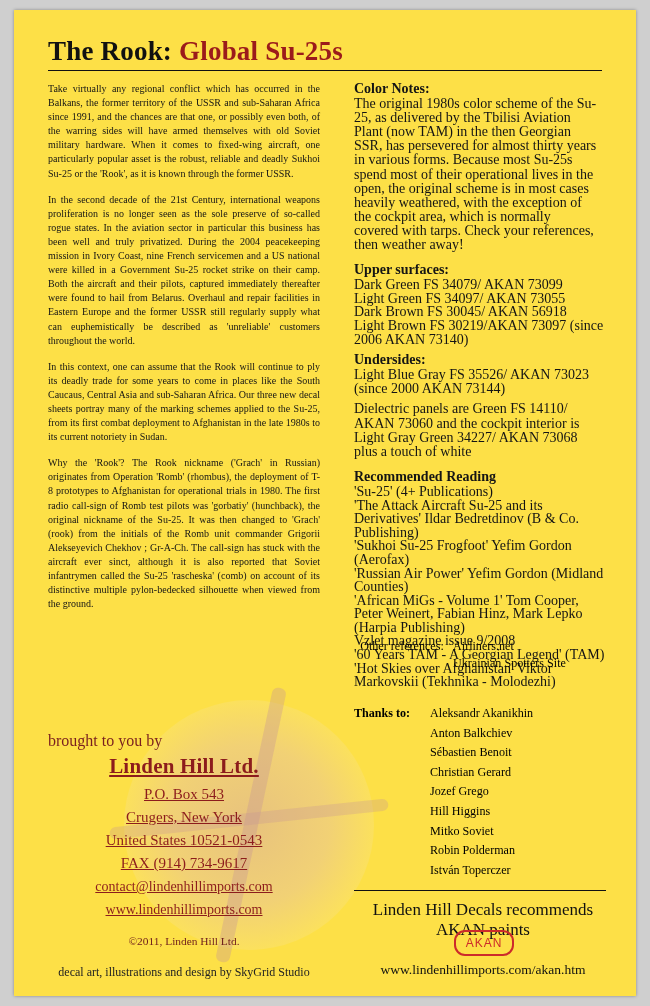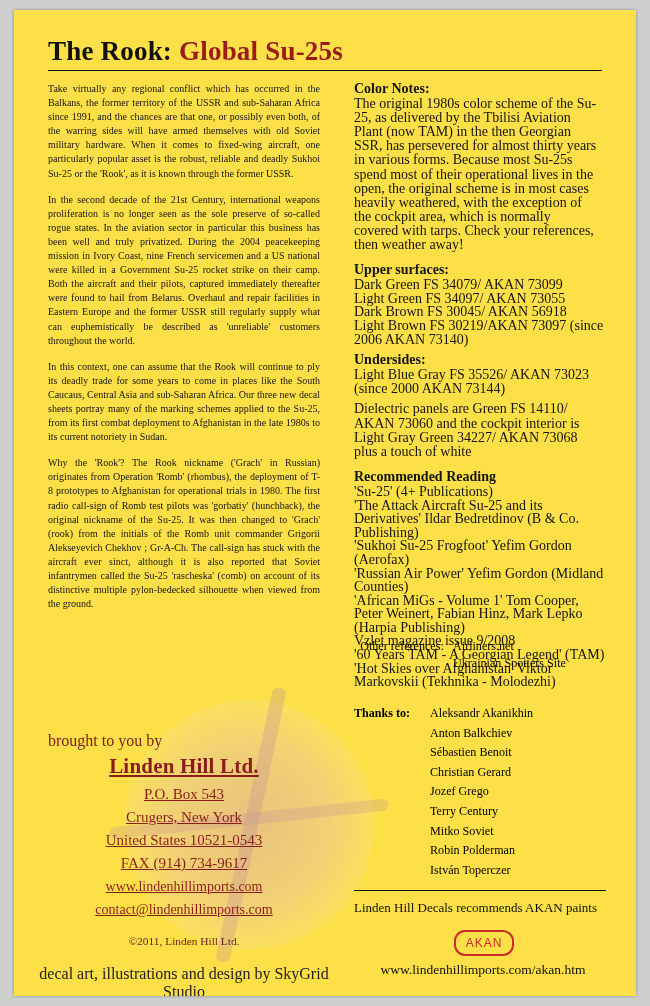--- a/index.html
+++ b/index.html
@@ -87,21 +87,21 @@
     font-size:12.1px;line-height:19.6px;
   }
   .thanks .lbl{font-weight:bold;display:inline-block;width:73px;vertical-align:top;}
   .thanks .names{display:inline-block;vertical-align:top;}
 
   .rule-right{
     position:absolute;left:340px;top:880px;width:252px;height:1px;background:#111;
   }
   .akan-line{
     position:absolute;left:340px;top:890px;width:258px;
-    font-size:13px;text-align:left;color:#111;
+    font-size:17px;text-align:center;color:#111;
   }
   .akan-logo{
     position:absolute;left:440px;top:920px;
     width:56px;height:22px;border:2px solid #cc2b2b;border-radius:11px;
     color:#cc2b2b;font-weight:normal;font-size:12px;letter-spacing:1px;
     display:flex;align-items:center;justify-content:center;
     font-family:"Liberation Sans", sans-serif;
   }
   .akan-url{
     position:absolute;left:340px;top:952px;width:258px;
@@ -118,21 +118,21 @@
   }
   .linden .name{font-size:21px;font-weight:bold;letter-spacing:.2px;margin-bottom:4px;}
   .linden .ln{font-size:15px;line-height:23px;}
   .linden .ln.small{font-size:14px;}
   .copy{
     position:absolute;left:34px;top:925px;width:272px;
     text-align:center;font-size:11.4px;color:#6d1b1b;
   }
   .credit{
     position:absolute;left:20px;top:955px;width:300px;
-    text-align:center;font-size:16px;color:#222;
+    text-align:center;font-size:12px;color:#222;
   }
 </style>
 </head>
 <body>
 
 <div class="page">
 
   <div class="watermark"></div>
 
   <div class="title">
@@ -191,38 +191,38 @@
   </div>
 
   <div class="thanks">
     <span class="lbl">Thanks to:</span>
     <span class="names">
       <div>Aleksandr Akanikhin</div>
       <div>Anton Balkchiev</div>
       <div>Sébastien Benoit</div>
       <div>Christian Gerard</div>
       <div>Jozef Grego</div>
-      <div>Terry Century</div>
+      <div>Hill Higgins</div>
       <div>Mitko Soviet</div>
       <div>Robin Polderman</div>
       <div>István Toperczer</div>
     </span>
   </div>
 
   <div class="rule-right"></div>
   <div class="akan-line">Linden Hill Decals recommends AKAN paints</div>
   <div class="akan-logo">AKAN</div>
   <div class="akan-url">www.lindenhillimports.com/akan.htm</div>
 
   <div class="brought">brought to you by</div>
   <div class="linden">
     <div class="name">Linden Hill Ltd.</div>
     <div class="ln">P.O. Box 543</div>
     <div class="ln">Crugers, New York</div>
     <div class="ln">United States 10521-0543</div>
     <div class="ln">FAX (914) 734-9617</div>
+    <div class="ln small">contact@lindenhillimports.com</div>
     <div class="ln small">www.lindenhillimports.com</div>
-    <div class="ln small">contact@lindenhillimports.com</div>
   </div>
   <div class="copy">©2011, Linden Hill Ltd.</div>
   <div class="credit">decal art, illustrations and design by SkyGrid Studio</div>
 
 </div>
 
 </body></html>

